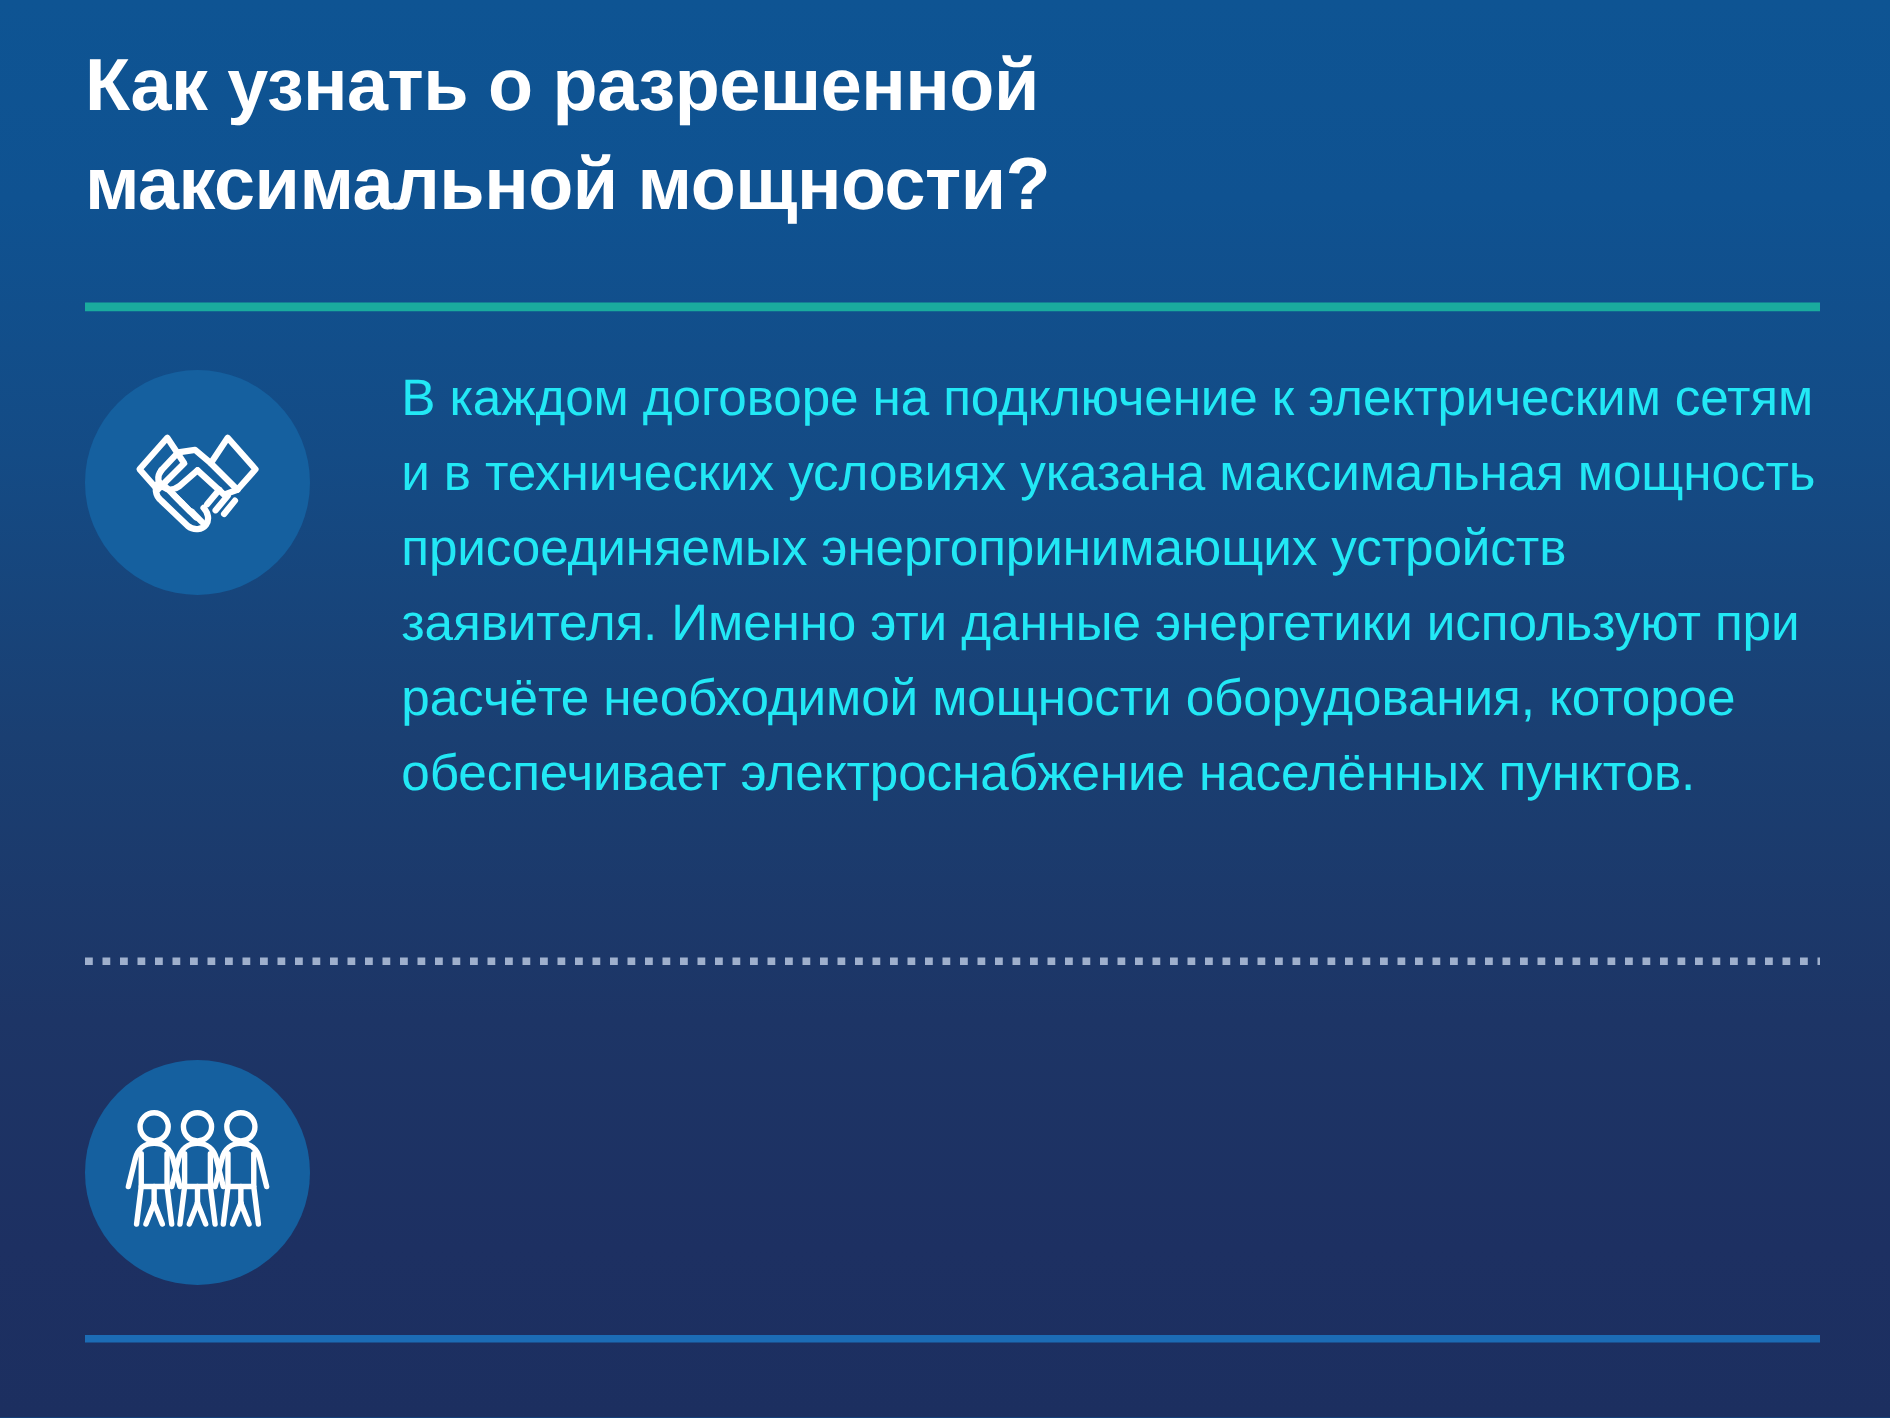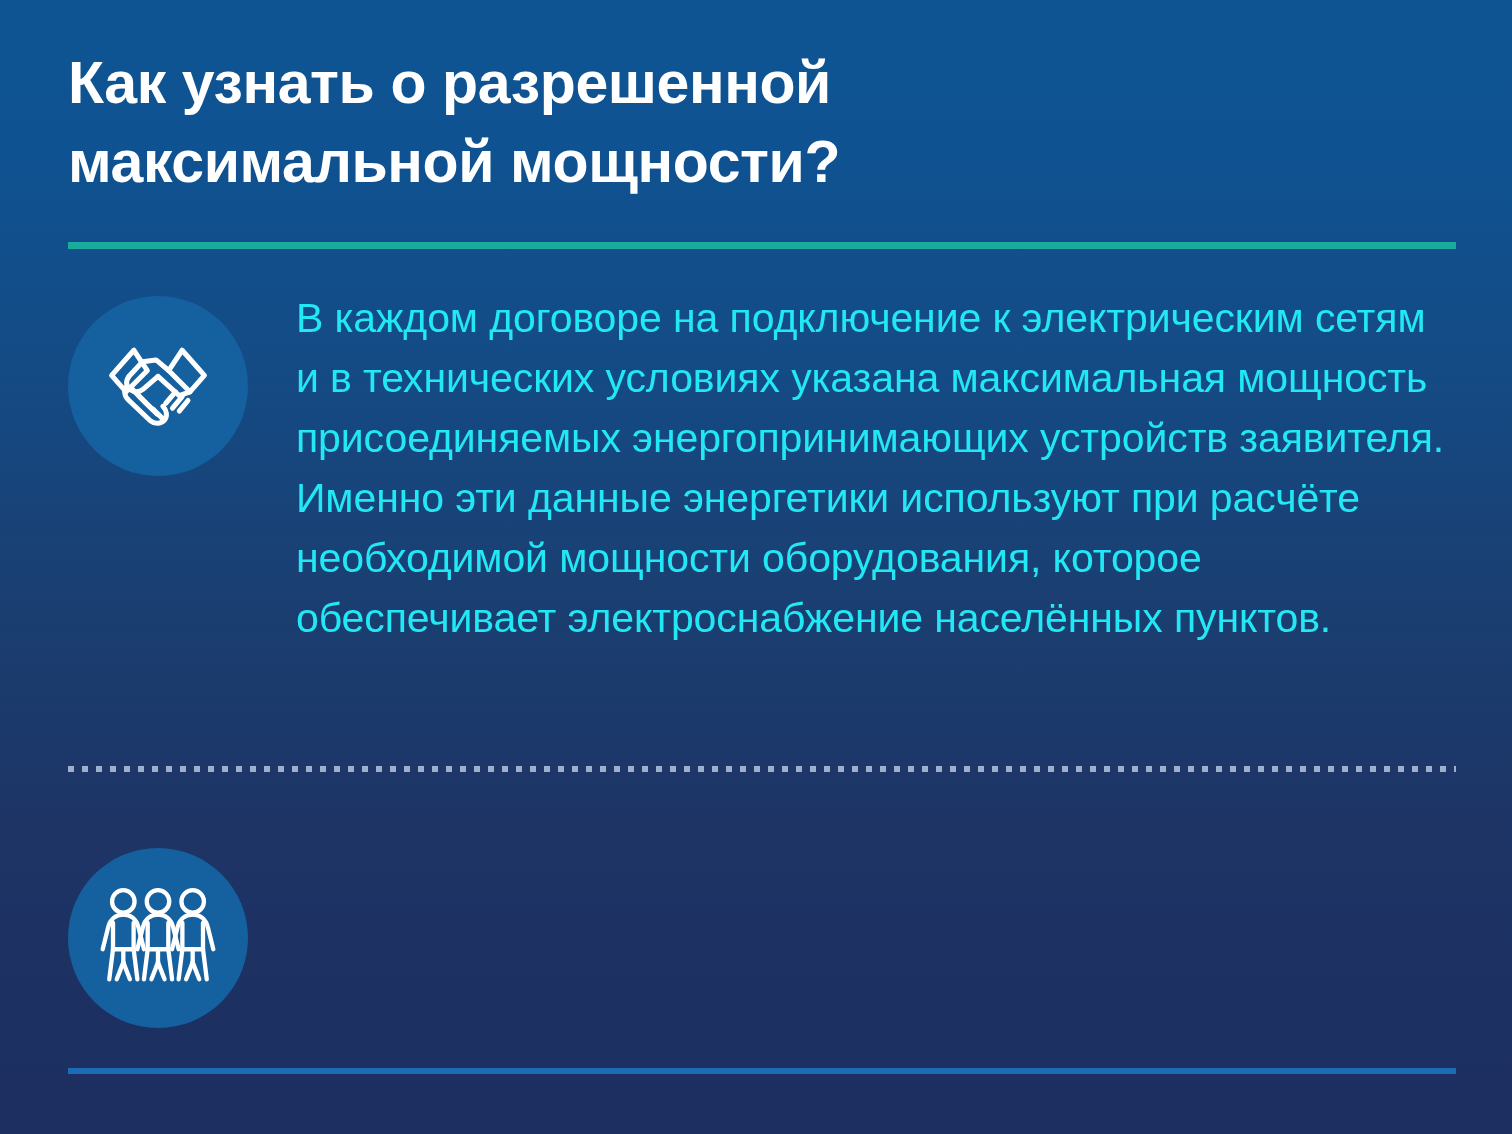--- a/index.html
+++ b/index.html
@@ -28,21 +28,21 @@
                 #1d3566 72%,
                 #1d3062 88%,
                 #1c2f60 100%);
     overflow: hidden;
   }
 
   
   .title-block {
     position: absolute;
     left: 68px;
-    top: 44px;
+    top: 29px;
     width: 1390px;
   }
   .poster-title {
     margin: 0;
     color: #ffffff;
     font-family: "Liberation Sans", sans-serif;
     font-weight: bold;
     font-size: 59px;
     line-height: 1.34;
     letter-spacing: -0.4px;
@@ -57,20 +57,21 @@
     background: #1aab9e;
   }
 
   
   .row {
     position: absolute;
     left: 68px;
     width: 1390px;
     display: flex;
     align-items: flex-start;
+    gap: 25px;
   }
   #row-1 { top: 288px; }
   #row-2 { top: 832px; }
 
   .icon-cell {
     flex: 0 0 182px;
     display: flex;
     justify-content: flex-start;
     align-items: flex-start;
   }

